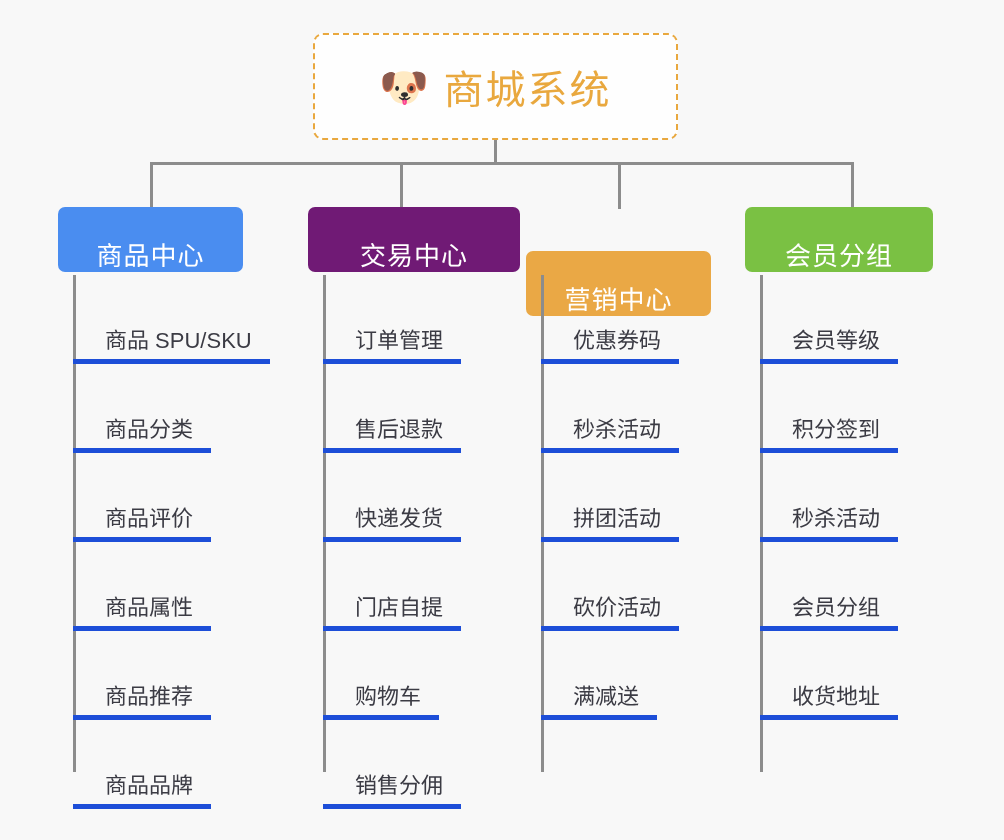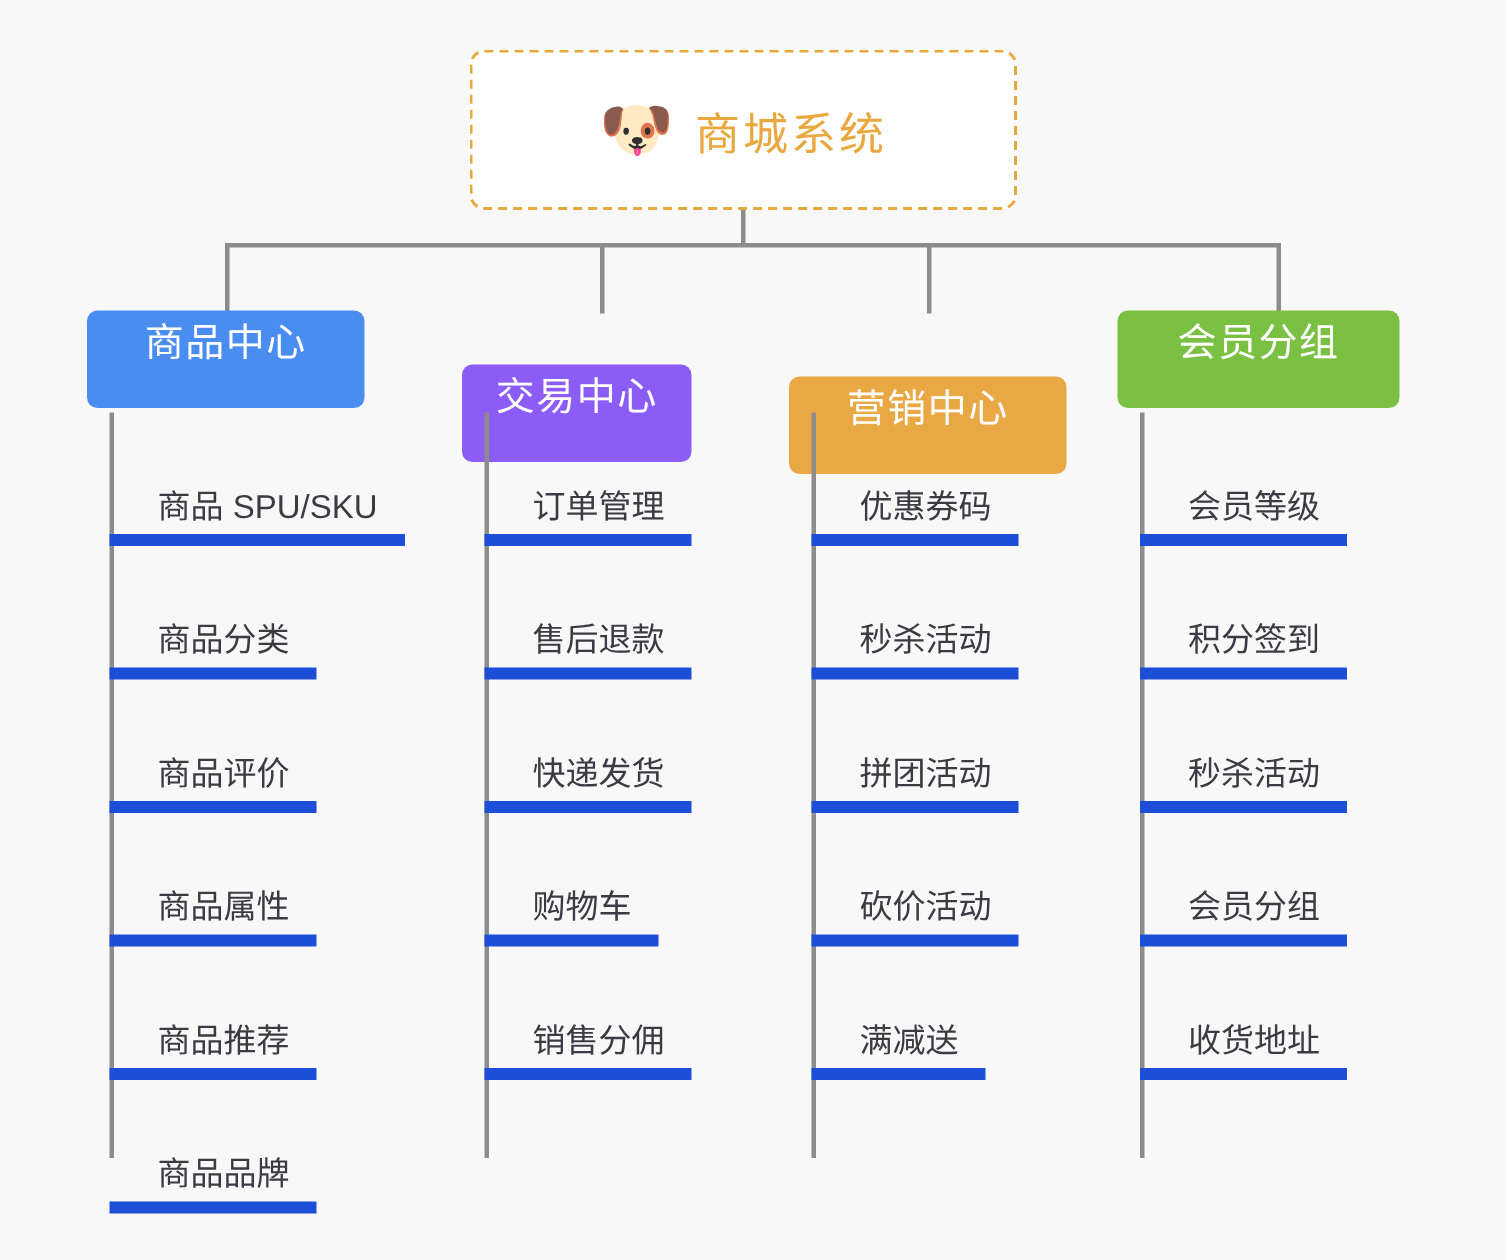--- a/index.html
+++ b/index.html
@@ -36,21 +36,21 @@
     justify-content: center;
     gap: 14px;
   }
   .root-emoji {
     font-size: 40px;
     line-height: 1;
     color: #f0c040;
     filter: saturate(1.15);
   }
   .root-title {
-    font-size: 30px;
+    font-size: 40px;
     color: #e9a83e;
     letter-spacing: 2px;
     white-space: nowrap;
   }
 
   
   .conn {
     position: absolute;
     background: #8c8c8c;
   }
@@ -63,21 +63,21 @@
     top: 207px;
   }
   .branch-head {
     position: absolute;
     top: 0;
     left: 0;
     height: 65px;
     box-sizing: border-box;
     border-radius: 7px;
     display: flex;
-    align-items: flex-start;
+    align-items: flex-end;
     justify-content: center;
     color: #ffffff;
     font-size: 26px;
     letter-spacing: 1px;
     white-space: nowrap;
   }
   
   .branch-spine {
     position: absolute;
     left: 15px;
@@ -95,21 +95,21 @@
     height: 89px;
     display: flex;
     align-items: flex-end;
   }
   .leaf-label {
     display: inline-block;
     padding: 0 18px 6px 32px;
     font-size: 22px;
     color: #3b3b44;
     white-space: nowrap;
-    border-bottom: 8px solid #1d4ed8;
+    border-bottom: 5px solid #1d4ed8;
     line-height: 1.1;
   }
 </style>
 </head>
 <body>
 
 <div id="mindmap">
 
   <div class="root-card">
     <span class="root-emoji">🐶</span>
@@ -144,33 +144,36 @@
       <div class="leaf">
           <span class="leaf-label">商品推荐</span>
         </div>
       <div class="leaf">
           <span class="leaf-label">商品品牌</span>
         </div>
     </div>
   </div>
 
   <div class="branch" style="left:308px; width:215px;">
-    <div class="branch-head" style="width:153px; background:#8b5cf6;margin-top:36px;">
+    <div class="branch-head" style="width:212px; background:#701a75;">
       <span>交易中心</span>
     </div>
     <div class="branch-spine" style="height:497px;"></div>
     <div class="leaves">
       <div class="leaf">
           <span class="leaf-label">订单管理</span>
         </div>
       <div class="leaf">
           <span class="leaf-label">售后退款</span>
         </div>
       <div class="leaf">
           <span class="leaf-label">快递发货</span>
+        </div>
+      <div class="leaf">
+          <span class="leaf-label">门店自提</span>
         </div>
       <div class="leaf">
           <span class="leaf-label">购物车</span>
         </div>
       <div class="leaf">
           <span class="leaf-label">销售分佣</span>
         </div>
     </div>
   </div>
 

